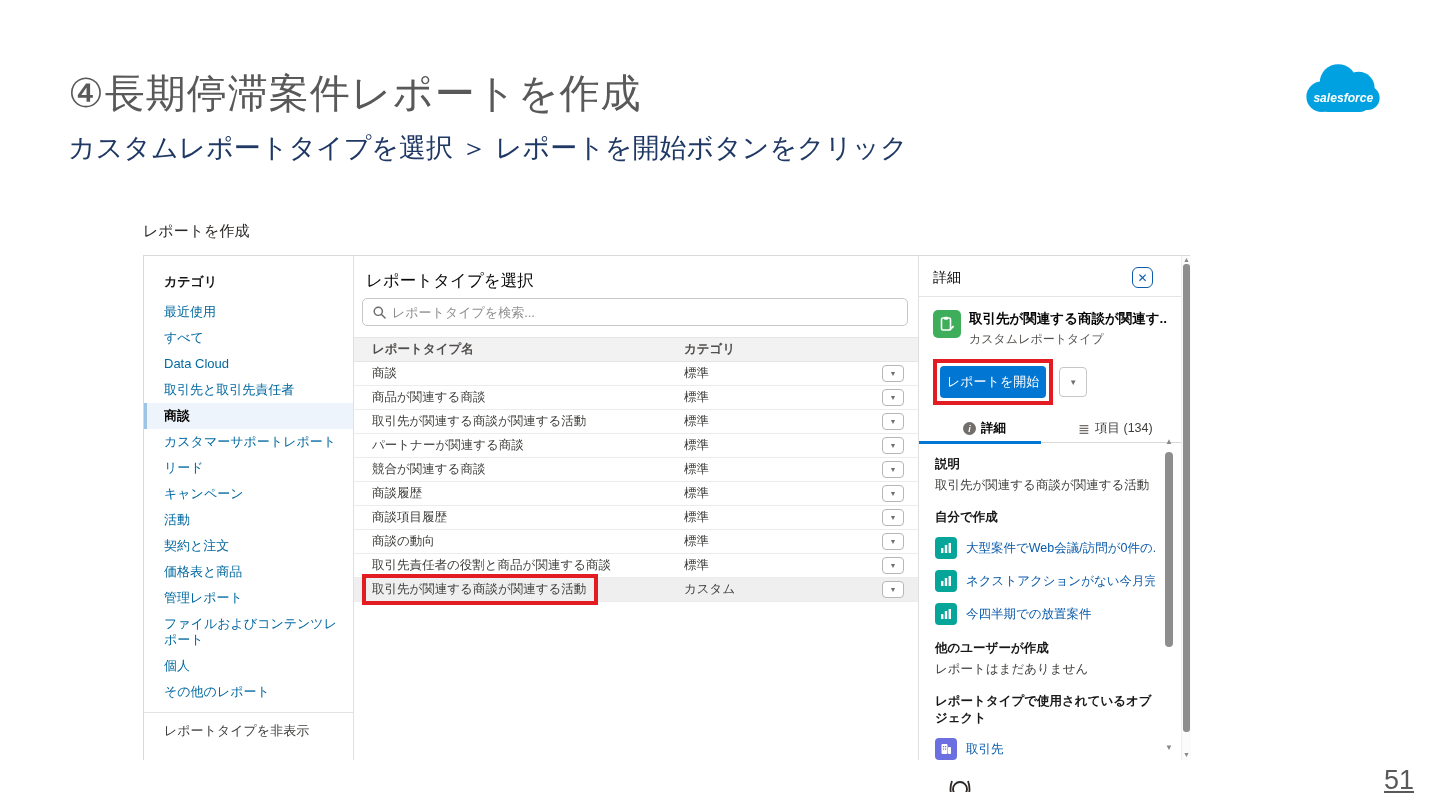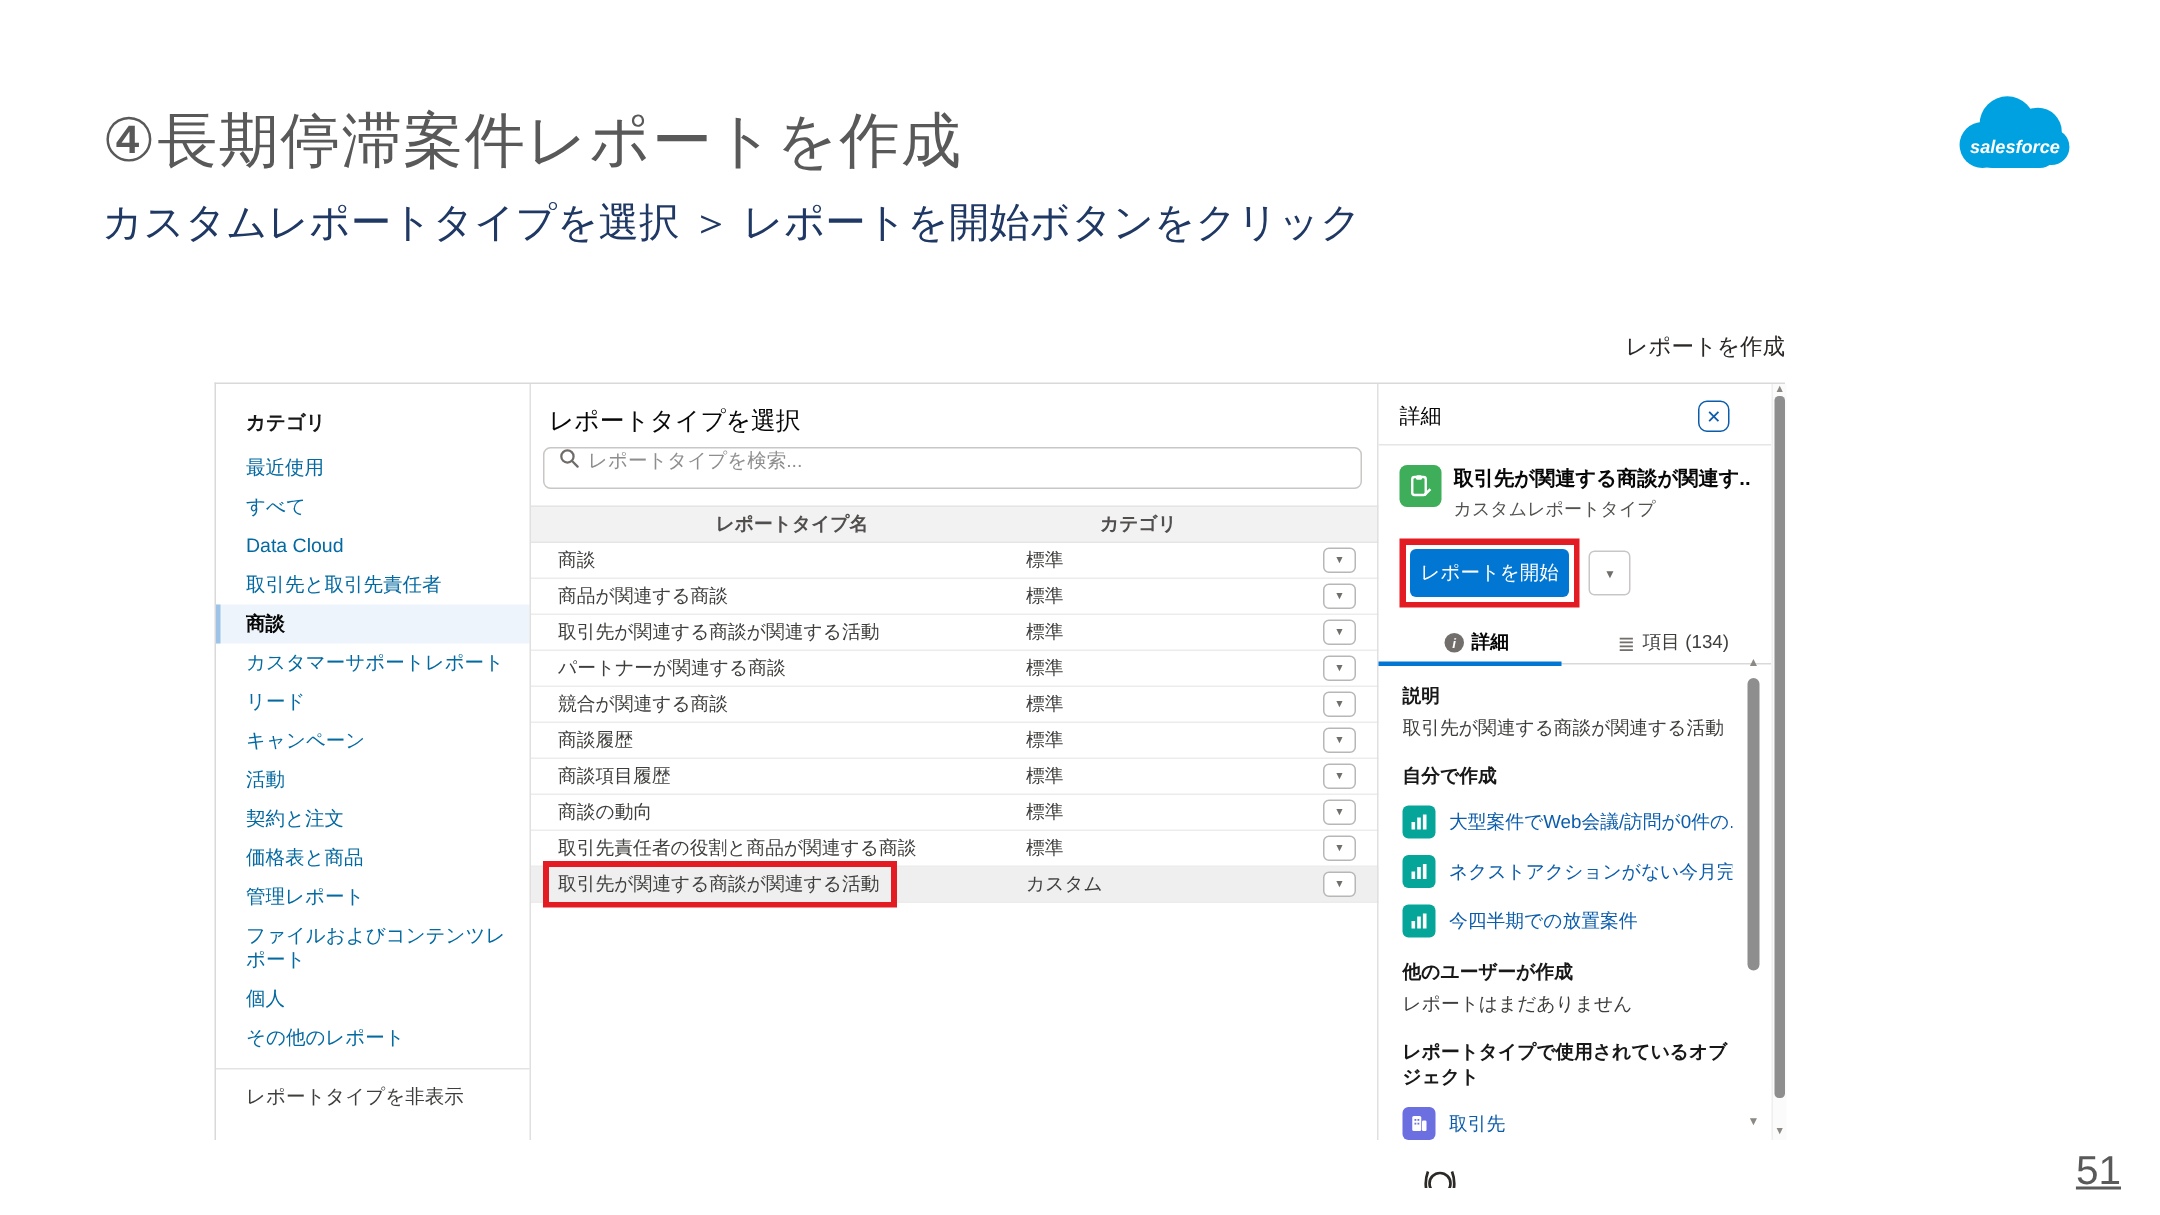--- a/index.html
+++ b/index.html
@@ -12,41 +12,41 @@
   body{
     font-family:"Liberation Sans","DejaVu Sans",sans-serif;
     background:#ffffff; position:relative; overflow:hidden; color:var(--text);
   }
   
   .slide-title{position:absolute;left:68px;top:66px;font-size:40px;font-weight:400;color:var(--title-gray);letter-spacing:1px;}
   .slide-subtitle{position:absolute;left:68px;top:130px;font-size:27px;font-weight:500;color:var(--navy);}
   .page-number{position:absolute;right:26px;bottom:14px;font-size:27px;color:var(--title-gray);text-decoration:underline;}
   .sf-logo{position:absolute;left:1300px;top:56px;width:86px;height:68px;}
   
-  .dialog-title{position:absolute;left:143px;top:222px;width:1047px;text-align:right;font-size:15px;color:#2b2826;}
+  .dialog-title{position:absolute;left:143px;top:222px;width:1047px;text-align:left;font-size:15px;color:#2b2826;}
   .dialog{position:absolute;left:143px;top:255px;width:1047px;height:505px;background:#fff;
     border-top:1px solid #d9d9d9;border-left:1px solid #d9d9d9;display:flex;}
   
   .sidebar{width:209px;flex:0 0 209px;padding-top:13px;font-size:13px;}
   .sb-header{font-weight:bold;color:var(--dark);padding:4px 0 8px 20px;}
   .sb-item{padding:5px 8px 5px 20px;color:#0369a1;cursor:pointer;line-height:16px;}
   .sb-item.selected{background:#eef4fb;border-left:3px solid #9dc3e6;padding-left:17px;font-weight:bold;color:#080707;}
   .sb-divider{border-top:1px solid #e3e3e3;margin:7px 0 0 0;}
   .sb-footer{padding:9px 8px 5px 20px;color:#3e3e3c;cursor:pointer;}
   
   .main{width:565px;flex:0 0 565px;border-left:1px solid #e0e0e0;position:relative;}
   .main-title{font-size:16.5px;color:#080707;margin:14px 0 0 12px;}
   .searchbox{position:absolute;left:8px;top:42px;width:546px;height:28px;border:1px solid #c9c7c5;border-radius:5px;
-    display:flex;align-items:flex-start;background:#fff;}
+    display:flex;align-items:center;background:#fff;}
   .searchbox svg{margin:0 6px 0 10px;flex:0 0 auto;}
   .searchbox input{border:none;outline:none;flex:1;font-size:13px;color:#3e3e3c;font-family:inherit;background:transparent;}
   .searchbox input::placeholder{color:#8e8e8e;}
   .table{position:absolute;left:0;top:81px;width:565px;}
   .thead{display:flex;align-items:center;height:25px;background:#f3f2f2;border-top:1px solid #e5e5e5;border-bottom:1px solid #e5e5e5;
-    font-size:12.5px;font-weight:bold;color:#514f4d;text-align:center;}
+    font-size:12.5px;font-weight:bold;color:#514f4d;}
   .trow{display:flex;align-items:center;height:24px;border-bottom:1px solid #ececec;font-size:12.5px;color:#3e3e3c;cursor:pointer;}
   .trow.selected{background:#f0efef;}
   .cell.name{width:330px;padding-left:18px;white-space:nowrap;overflow:visible;}
   .thead .cell.name{font-weight:bold;}
   .cell.cat{width:150px;}
   .name-inner.annotated{display:inline-block;padding:3px 8px 3px 0;margin-left:-6px;padding-left:6px;
     box-shadow:0 0 0 4px var(--red);}
   .row-dd{margin-left:auto;margin-right:15px;width:22px;height:17px;border:1px solid #b9b7b5;border-radius:4px;background:#fff;
     display:flex;align-items:center;justify-content:center;font-size:7px;color:#706e6b;cursor:pointer;}
   

